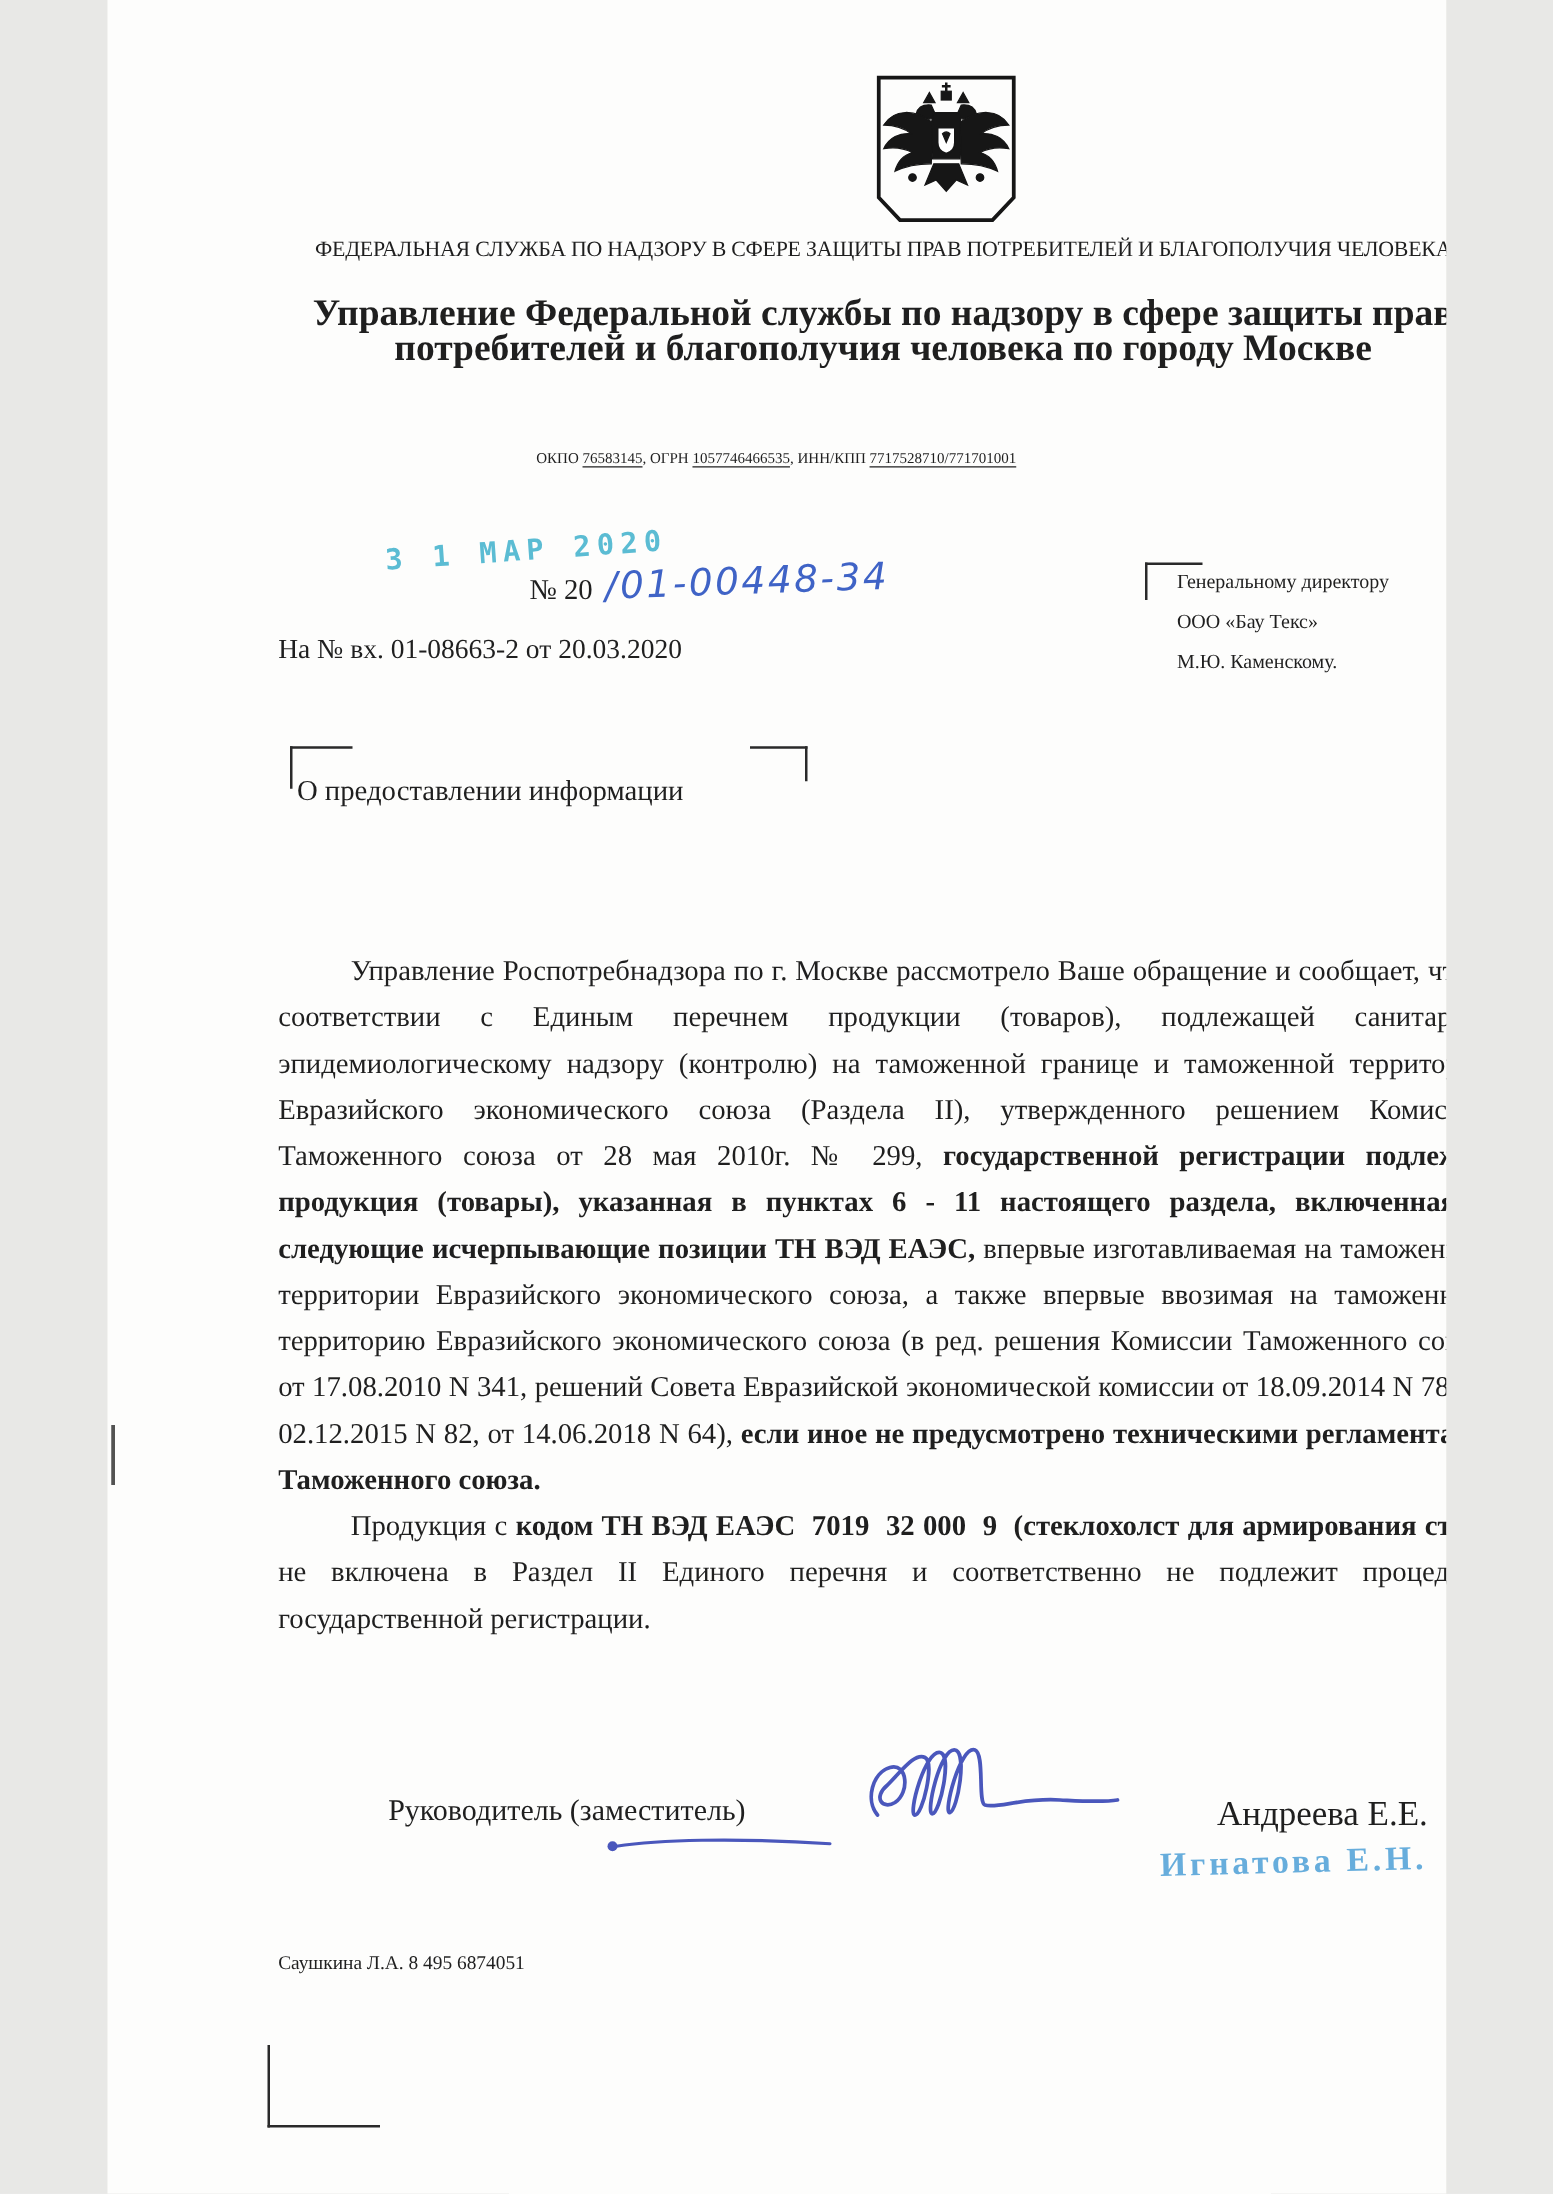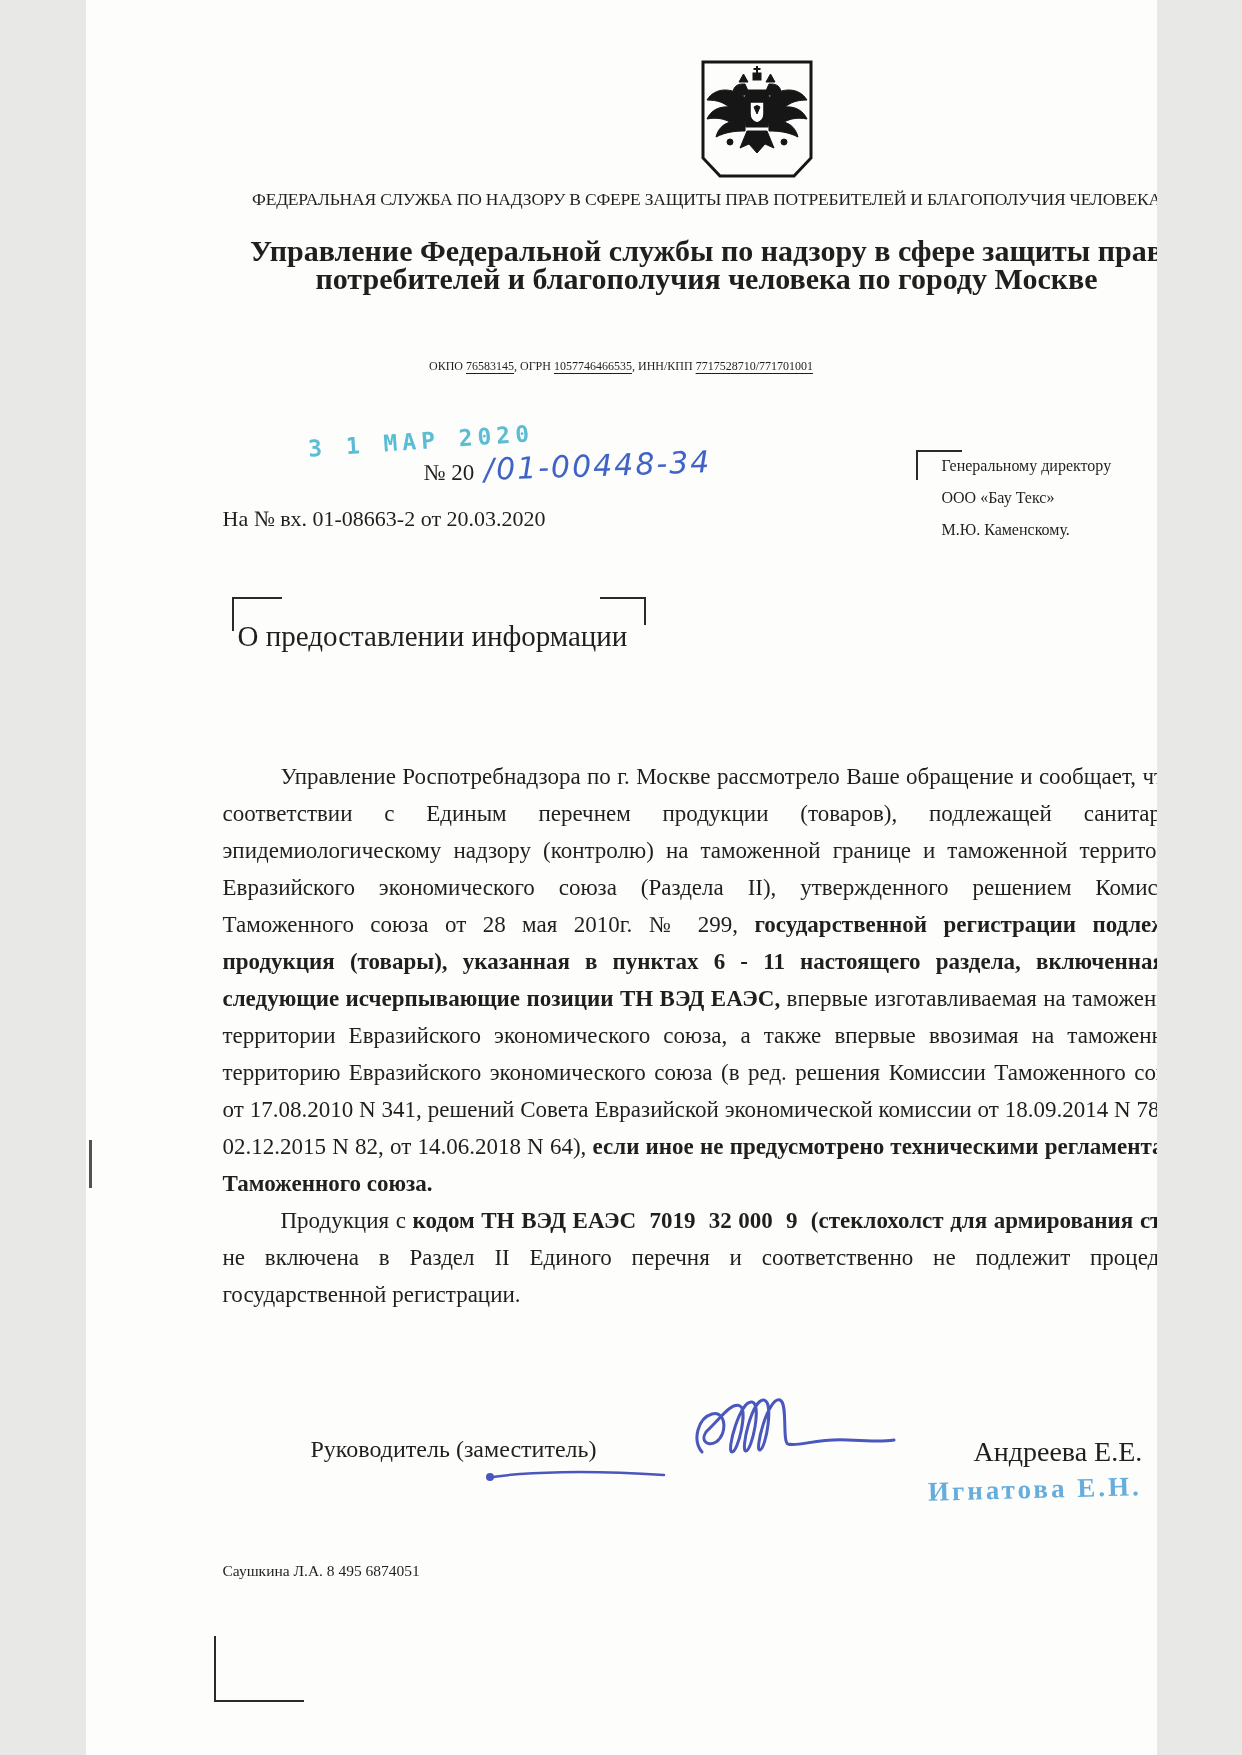--- a/index.html
+++ b/index.html
@@ -44,21 +44,21 @@
   .corner{border:0 solid #2a2a2a;}
   .corner-tl{border-top-width:2.5px;border-left-width:2.5px;}
   .corner-tr{border-top-width:2.5px;border-right-width:2.5px;}
   .corner-bl{border-left-width:2.5px;border-bottom-width:2.5px;}
   .mark-recipient{left:830px;top:450px;width:44px;height:28px;}
   .mark-pagetr{left:1178px;top:446px;width:40px;height:24px;}
   .mark-subjl{left:146px;top:597px;width:48px;height:32px;}
   .mark-subjr{left:514px;top:597px;width:44px;height:26px;}
   .mark-pagebl{left:128px;top:1636px;width:88px;height:64px;}
 
-  .subject{left:152px;top:620px;font-size:29px;}
+  .subject{left:152px;top:620px;font-size:23px;}
 
   .body-text{left:137px;top:758px;width:970px;font-size:23px;line-height:37px;}
   .body-par{margin:0;text-align:justify;text-indent:58px;}
 
   .sig-title{left:225px;top:1436px;font-size:24px;}
   .sig-name{left:888px;top:1436px;font-size:28px;}
   .sig-stamp{
     left:842px;top:1474px;font-size:27px;font-weight:bold;letter-spacing:3px;
     color:var(--name-stamp-blue,#53a3d8);
     transform:rotate(-1.5deg);opacity:.88;white-space:nowrap;

